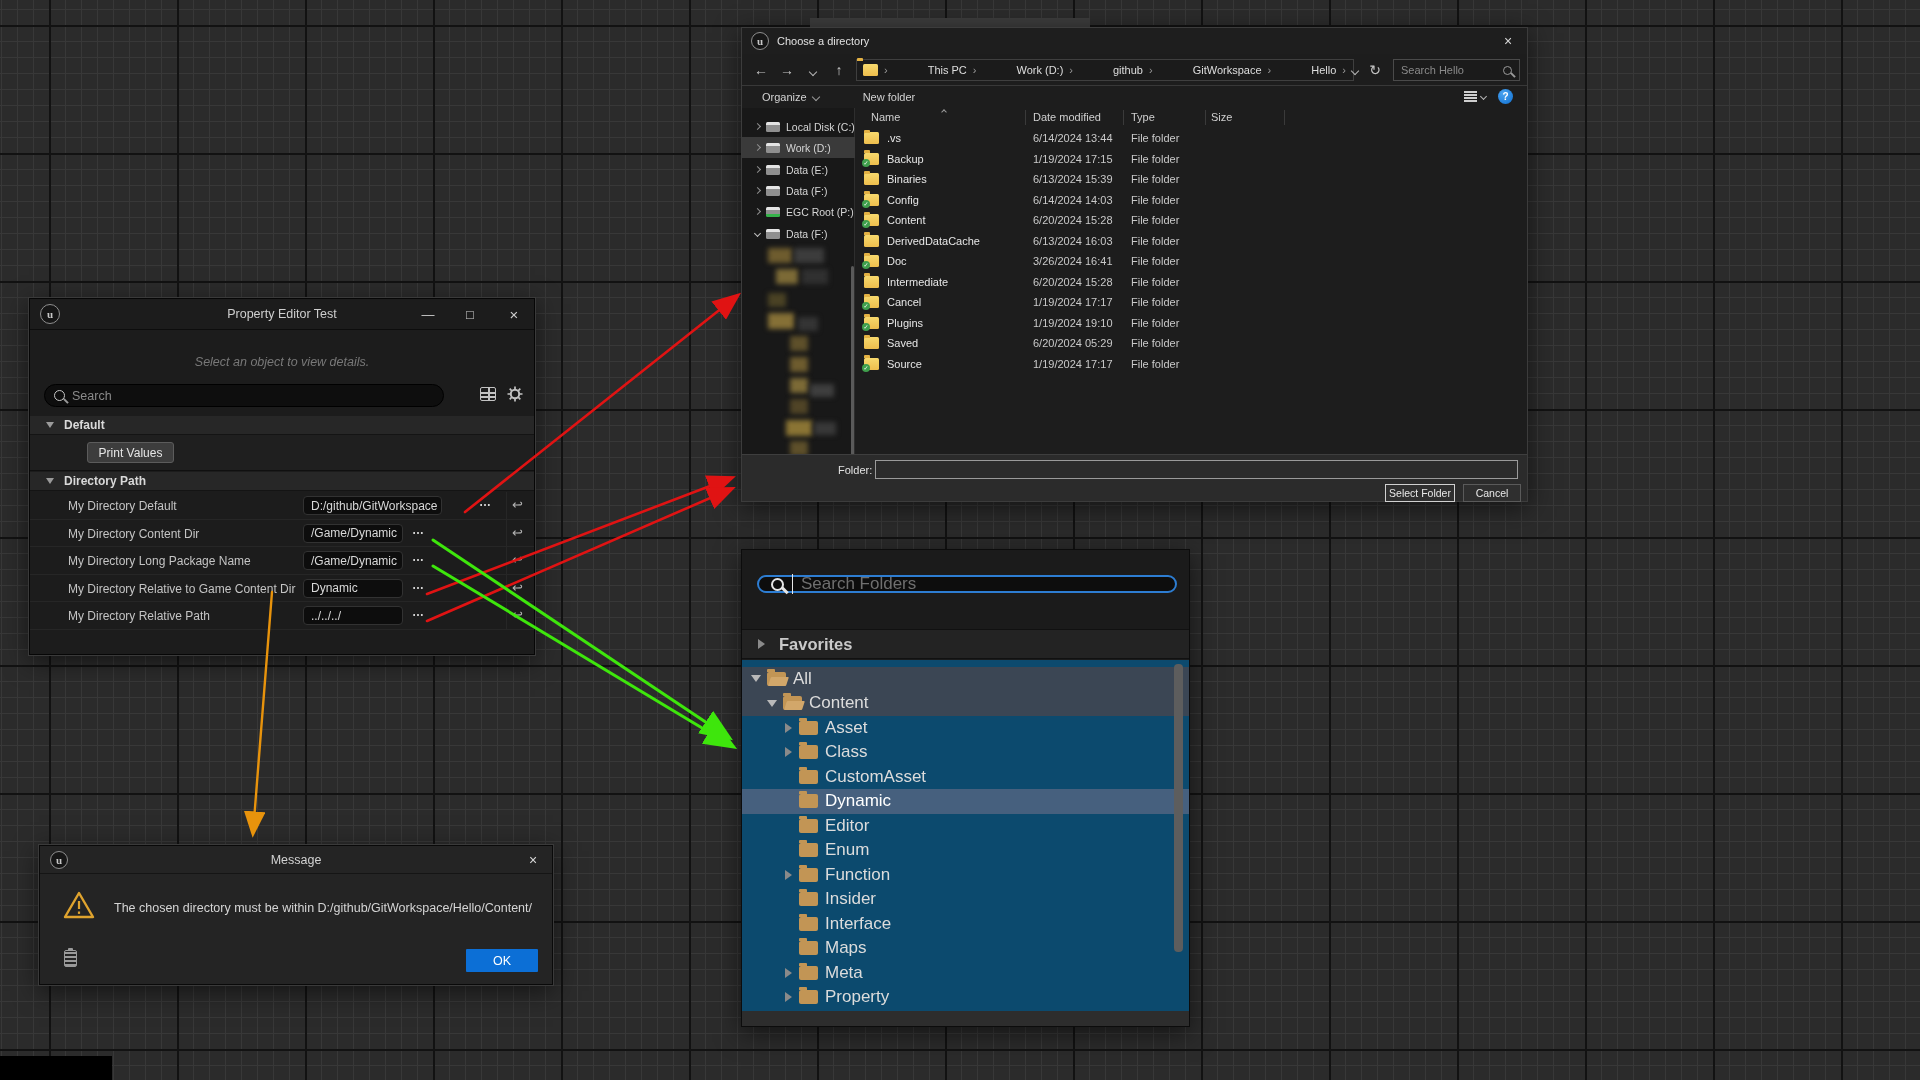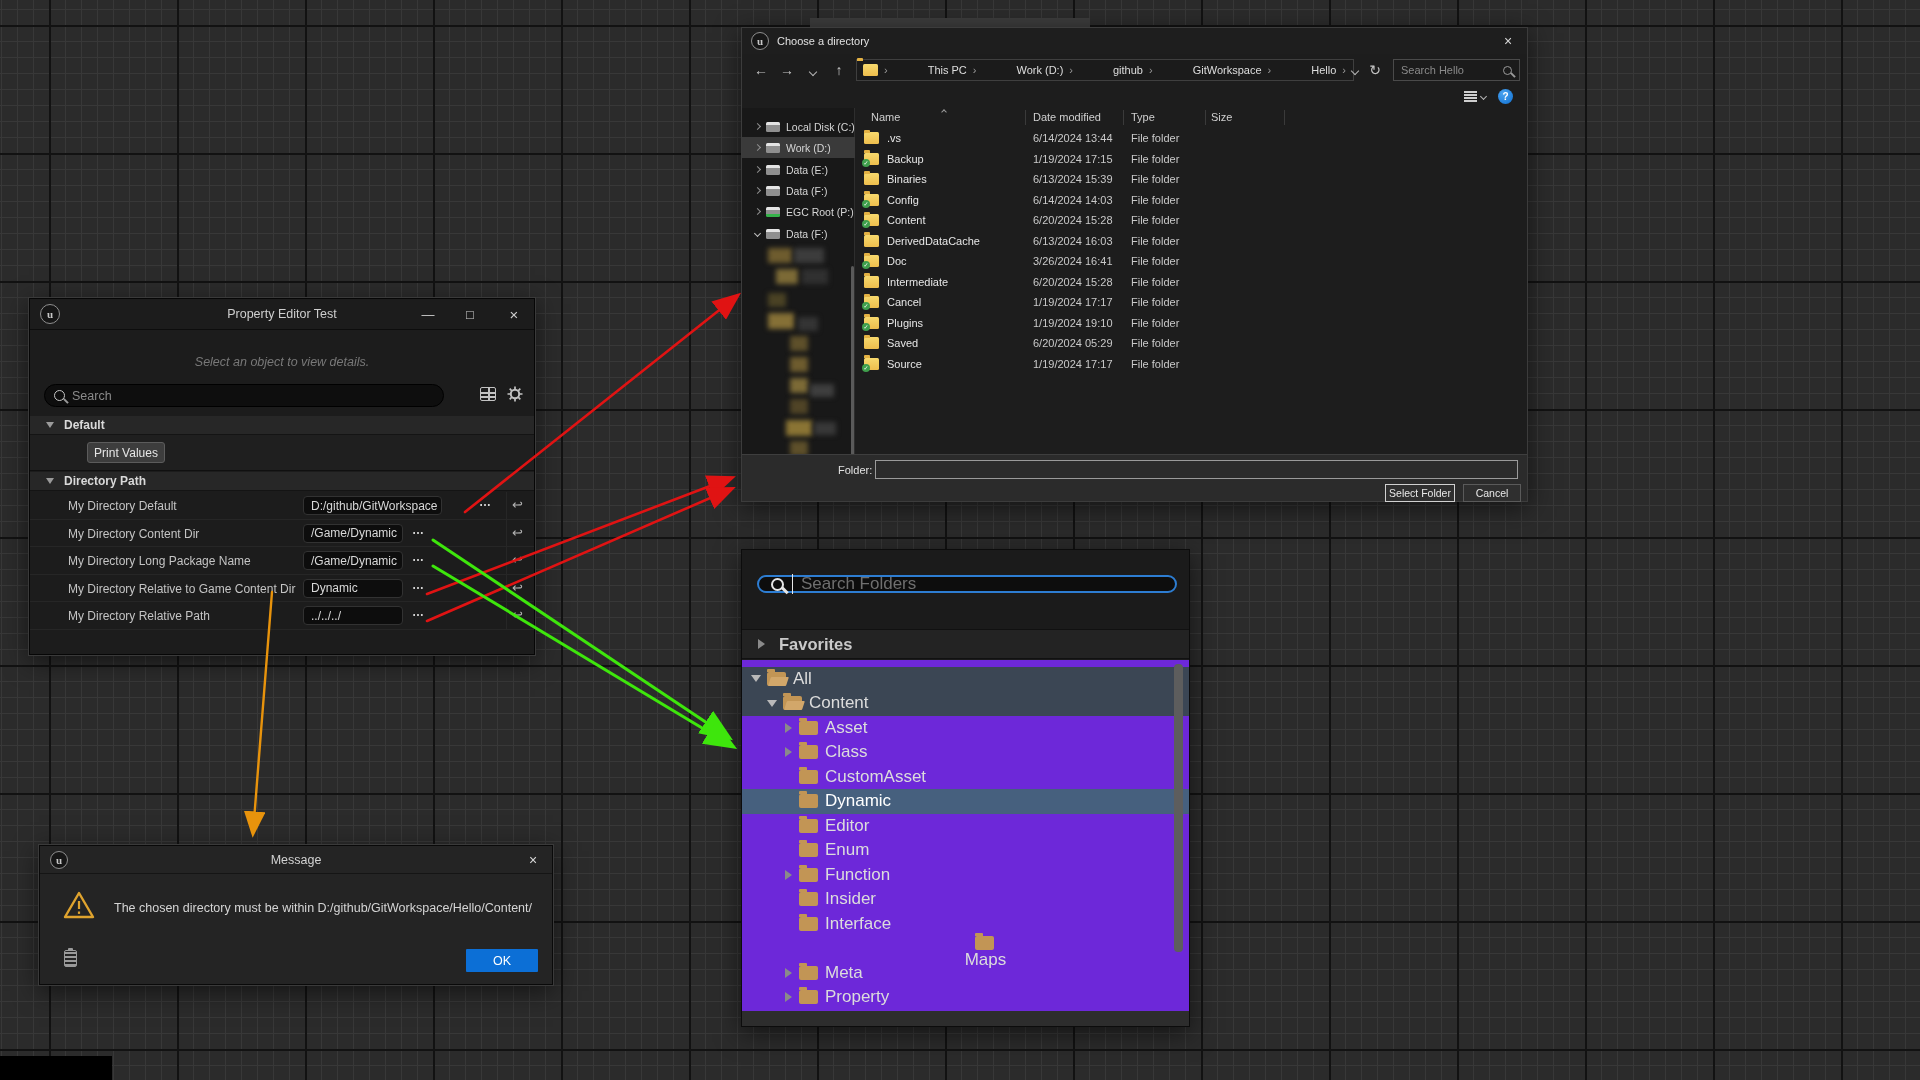--- a/index.html
+++ b/index.html
@@ -89,39 +89,39 @@
   #pe .spill { position:absolute; left:14px; top:85px; width:400px; height:23px; border-radius:12px; background:#0e0e0e; border:1px solid #000; display:flex; align-items:center; padding:0 9px; gap:7px; }
   #pe .spill input { flex:1; font-size:12.5px; min-width:0; }
   #pe .sicons { position:absolute; right:10px; top:86px; display:flex; gap:10px; align-items:center; }
   .gridicon { width:16px; height:14px; border:1.6px solid #c2c2c2; border-radius:2px; background:
       linear-gradient(#c2c2c2 1.6px, transparent 1.6px) 0 4px/16px 4px no-repeat,
       linear-gradient(#c2c2c2 1.6px, transparent 1.6px) 0 8px/16px 4px no-repeat,
       linear-gradient(90deg, #c2c2c2 1.6px, transparent 1.6px) 7px 0/4px 14px no-repeat; }
   .section { position:absolute; left:0; right:0; height:19px; background:#272727; border-bottom:1px solid #141414; display:flex; align-items:center; gap:10px; padding-left:16px; color:#d9d9d9; font-weight:bold; font-size:12px; }
   .section .tri.down { border-top-width:6px; border-left-width:4.5px; border-right-width:4.5px; }
   #pe .pvrow { position:absolute; left:0; right:0; top:136px; height:36px; background:#1f1f1f; border-bottom:1px solid #101010; }
-  #pe .pvbtn { position:absolute; left:57px; top:7px; width:78px; height:21px; background:#3d3d3d; border:1px solid #5c5c5c; border-radius:3px; color:#e6e6e6; display:flex; align-items:center; justify-content:center; }
+  #pe .pvbtn { position:absolute; left:57px; top:7px; width:87px; height:21px; background:#3d3d3d; border:1px solid #5c5c5c; border-radius:3px; color:#e6e6e6; display:flex; align-items:center; justify-content:center; }
   #pe .prow { position:absolute; left:0; right:0; height:27.6px; border-bottom:1px solid #262626; }
   #pe .prow .plabel { position:absolute; left:38px; top:7px; color:#c4c4c4; white-space:nowrap; }
   #pe .vbox { position:absolute; left:273px; top:4px; width:100px; height:19px; background:#0d0d0d; border:1px solid #323232; border-radius:4px; color:#d8d8d8; display:flex; align-items:center; padding-left:7px; white-space:nowrap; overflow:hidden; }
   #pe .vbox.wide { width:139px; }
   #pe .more { position:absolute; top:3px; left:382px; color:#d5d5d5; font-weight:bold; letter-spacing:1px; }
   #pe .more.far { left:449px; }
   #pe .reset { position:absolute; left:482px; top:5px; color:#b5b5b5; font-size:13px; }
   #pe .vdiv { position:absolute; left:476px; top:193px; width:1px; height:138px; background:#262626; }
 
   
   #fp { left:741px; top:549px; width:449px; height:478px; background:#1b1b1b; border:1px solid #0c0c0c; }
   #fp .spill { position:absolute; left:15px; top:25px; width:420px; height:18px; border-radius:16px; background:#0d0d0d; border:2px solid #2d7dd2; display:flex; align-items:center; padding:0 12px; gap:8px; }
   #fp .caret { width:1px; height:20px; background:#e8e8e8; }
   #fp .spill input { flex:1; font-size:17px; color:#dcdcdc; min-width:0; }
   #fp .spill input::placeholder { color:#6f6f6f; }
   #fp .favrow { position:absolute; left:0; top:79px; right:0; height:30px; background:#232323; border-top:1px solid #111; border-bottom:1px solid #111; display:flex; align-items:center; gap:14px; padding-left:16px; }
   #fp .favrow .lbl { font-size:16.5px; font-weight:bold; color:#c9c9c9; }
-  #fp .tree { position:absolute; left:0; top:110px; right:0; bottom:15px; background:#6d28d9; }
+  #fp .tree { position:absolute; left:0; top:110px; right:0; bottom:15px; background:#0c4a6e; }
   #fp .trow { position:absolute; left:0; right:0; height:24.5px; display:flex; align-items:center; color:#dcdcdc; font-size:17px; }
   #fp .trow.band { background:#3b4654; }
   #fp .trow.sel { background:#46607e; color:#fff; }
   #fp .exp { width:12px; display:flex; justify-content:center; flex:0 0 auto; }
   #fp .lv0 { padding-left:8px; } #fp .lv1 { padding-left:24px; } #fp .lv2 { padding-left:40px; }
   .pfold { position:relative; width:19px; height:14px; background:#c29555; border-radius:2px; margin:0 7px 0 5px; flex:0 0 auto; }
   .pfold::before { content:''; position:absolute; top:-3px; left:0; width:8px; height:3px; background:#c29555; border-radius:1px 1px 0 0; }
   .pfold.open::after { content:''; position:absolute; left:1px; bottom:0; width:18px; height:9px; background:#d2a76a; transform:skewX(-18deg); transform-origin:bottom left; border-radius:1px; }
   #fp .scroll { position:absolute; right:6px; top:114px; width:9px; height:288px; background:#5d5d5d; border-radius:4px; }
   #fp .bstrip { position:absolute; left:0; right:0; bottom:0; height:15px; background:#2d2d2d; }
@@ -173,20 +173,29 @@
     <span class="crumb">Hello</span>
     <span class="sep">›</span>
     <span style="margin-left:auto;"><i class="cv down"></i></span>
   </div>
   <div class="refresh">↻</div>
   <div class="searchbox">
     <input placeholder="Search Hello" style="">
     <span class="mag"></span>
   </div>
 
+  <div class="toolbar">
+    <span class="tb">
+      <span>Organize</span>
+        <i class="cv down" style="border-color:#9a9a9a;"></i>
+    </span>
+    <span class="tb" style="margin-left:44px;">
+      <span>New folder</span>
+    </span>
+  </div>
   <div class="viewicons">
     <span style="display:flex;align-items:center;gap:4px;">
         <i class="listicon"></i>
         <i class="cv down" style="width:5px;height:5px;"></i>
       </span>
     <span class="helpicon">?</span>
   </div>
 
   <div class="treepane">
     <div class="titem" style="top:8px;">
@@ -475,21 +484,21 @@
     <div class="trow lv2" style="top:227px;">
         <span class="exp"></span>
         <span class="pfold"></span>
         <span>Insider</span>
       </div>
     <div class="trow lv2" style="top:251.5px;">
         <span class="exp"></span>
         <span class="pfold"></span>
         <span>Interface</span>
       </div>
-    <div class="trow lv2" style="top:276px;flex-direction:column;">
+    <div class="trow lv2" style="top:276px;">
         <span class="exp"></span>
         <span class="pfold"></span>
         <span>Maps</span>
       </div>
     <div class="trow lv2" style="top:300.5px;">
         <span class="exp">
           <i class="tri right"></i>
         </span>
         <span class="pfold"></span>
         <span>Meta</span>

